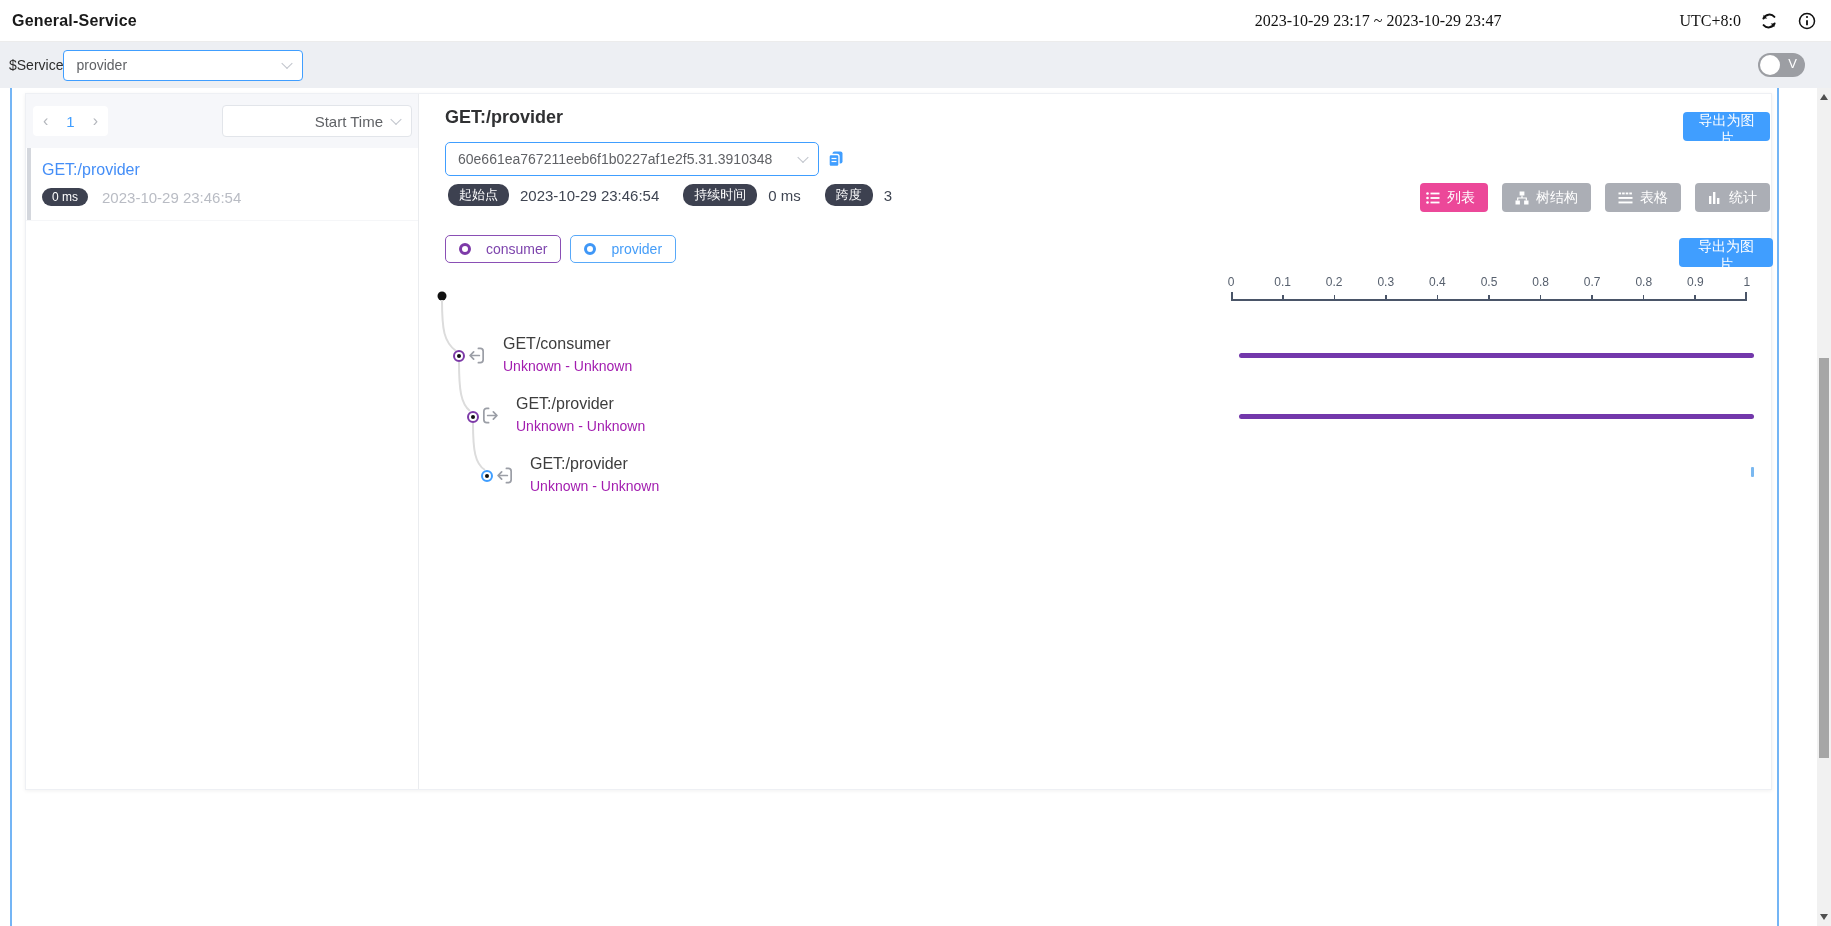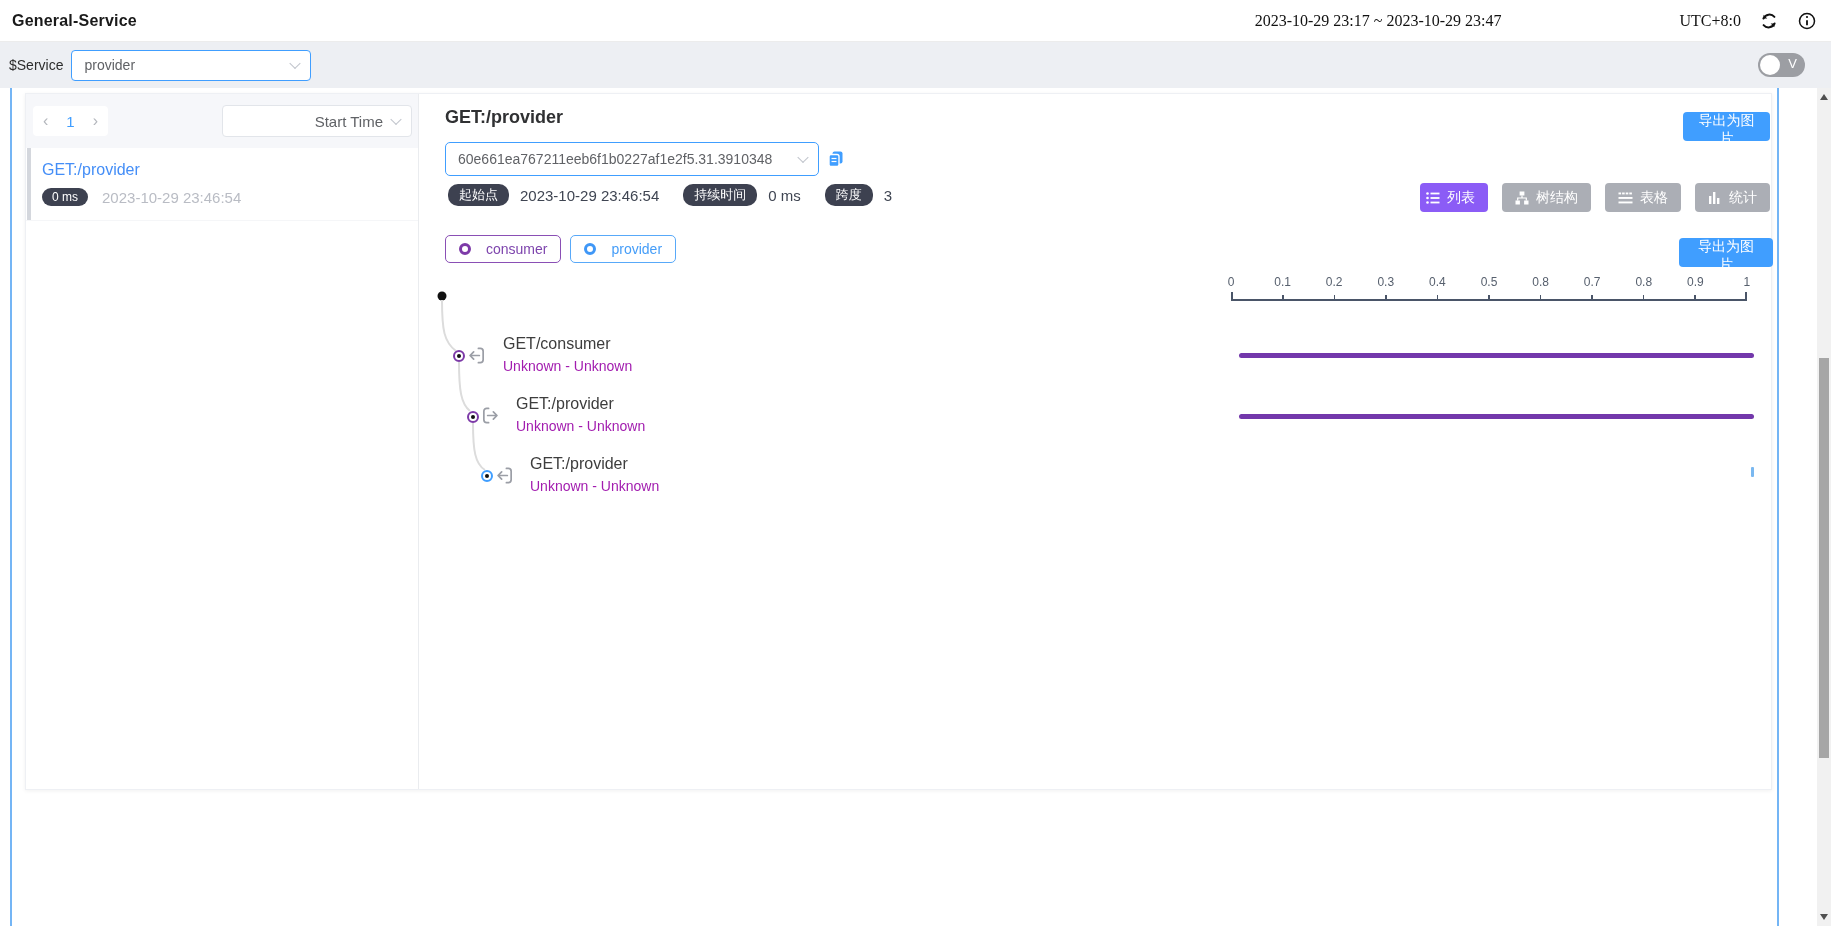--- a/index.html
+++ b/index.html
@@ -10,21 +10,21 @@
   .app-header { height:42px; background:#fff; border-bottom:1px solid #ececec;
     display:flex; align-items:center; justify-content:space-between; padding:0 14px 0 12px; }
   .app-title { font-size:16px; font-weight:700; color:#1a1a1a; letter-spacing:.2px; }
   .header-right { display:flex; align-items:center; gap:18px; }
   .time-range { font-family:"Liberation Serif", serif; font-size:16px; color:#111; margin-right:160px; }
   .timezone { font-family:"Liberation Serif", serif; font-size:16px; color:#111; }
   .hicon { width:20px; height:20px; display:inline-flex; align-items:center; justify-content:center; cursor:pointer; }
 
   
   .toolbar { height:46px; background:#edeff3; display:flex; align-items:center; padding:0 26px 0 9px; }
-  .service-label { font-size:14px; color:#2d2d2d; margin-right:8px; }
+  .service-label { font-size:14px; color:#2d2d2d; margin-right:0; }
   .select { background:#fff; border:1px solid #c9c9c9; border-radius:4px; height:31px;
     display:flex; align-items:center; padding:0 28px 0 12px; position:relative;
     font-size:14px; color:#606266; cursor:pointer; }
   .select.blue-border { border:1px solid #409eff; }
   .chev { position:absolute; right:11px; top:50%; width:8px; height:8px;
     border-right:1.6px solid #c0c4cc; border-bottom:1.6px solid #c0c4cc;
     transform:translateY(-70%) rotate(45deg); }
   .service-select { width:240px; }
   .toolbar-spacer { flex:1; }
   .switch { width:47px; height:24px; border-radius:12px; background:#9c9ea3; position:relative; cursor:pointer; }
@@ -69,21 +69,21 @@
 
   .meta-row { position:absolute; left:29px; top:90px; display:flex; align-items:center; }
   .meta-badge { background:#3d4150; color:#fff; font-size:13px; border-radius:10px;
     padding:2px 11px; margin-right:11px; }
   .meta-value { font-size:15px; color:#3f4552; margin-right:24px; }
 
   .view-tabs { position:absolute; right:1px; top:89px; display:flex; gap:14px; }
   .vtab { height:29px; border:none; border-radius:4px; color:#fff; font-size:14px;
     padding:0 13px; display:flex; align-items:center; gap:7px; cursor:pointer;
     background:#abaeb5; font-family:inherit; }
-  .vtab.active { background:#8b5cf6;padding-left:6px; }
+  .vtab.active { background:#ec4899;padding-left:6px; }
 
   .legend-row { position:absolute; left:26px; top:141px; display:flex; gap:9px; }
   .chip { height:28px; border-radius:5px; background:#fff; display:flex; align-items:center;
     gap:15px; padding:8px 13px; font-size:14px; cursor:pointer; }
   .chip .ring { width:12px; height:12px; border-radius:50%; background:#fff; }
   .chip.purple { border:1px solid #8a4fb5; color:#7d44ad; }
   .chip.purple .ring { border:3px solid #7d3aa8; }
   .chip.blue { border:1px solid #58a9f9; color:#459df8; }
   .chip.blue .ring { border:3px solid #3f97f7; }
   .export-btn { position:absolute; left:1260px; top:144px; width:94px; }

